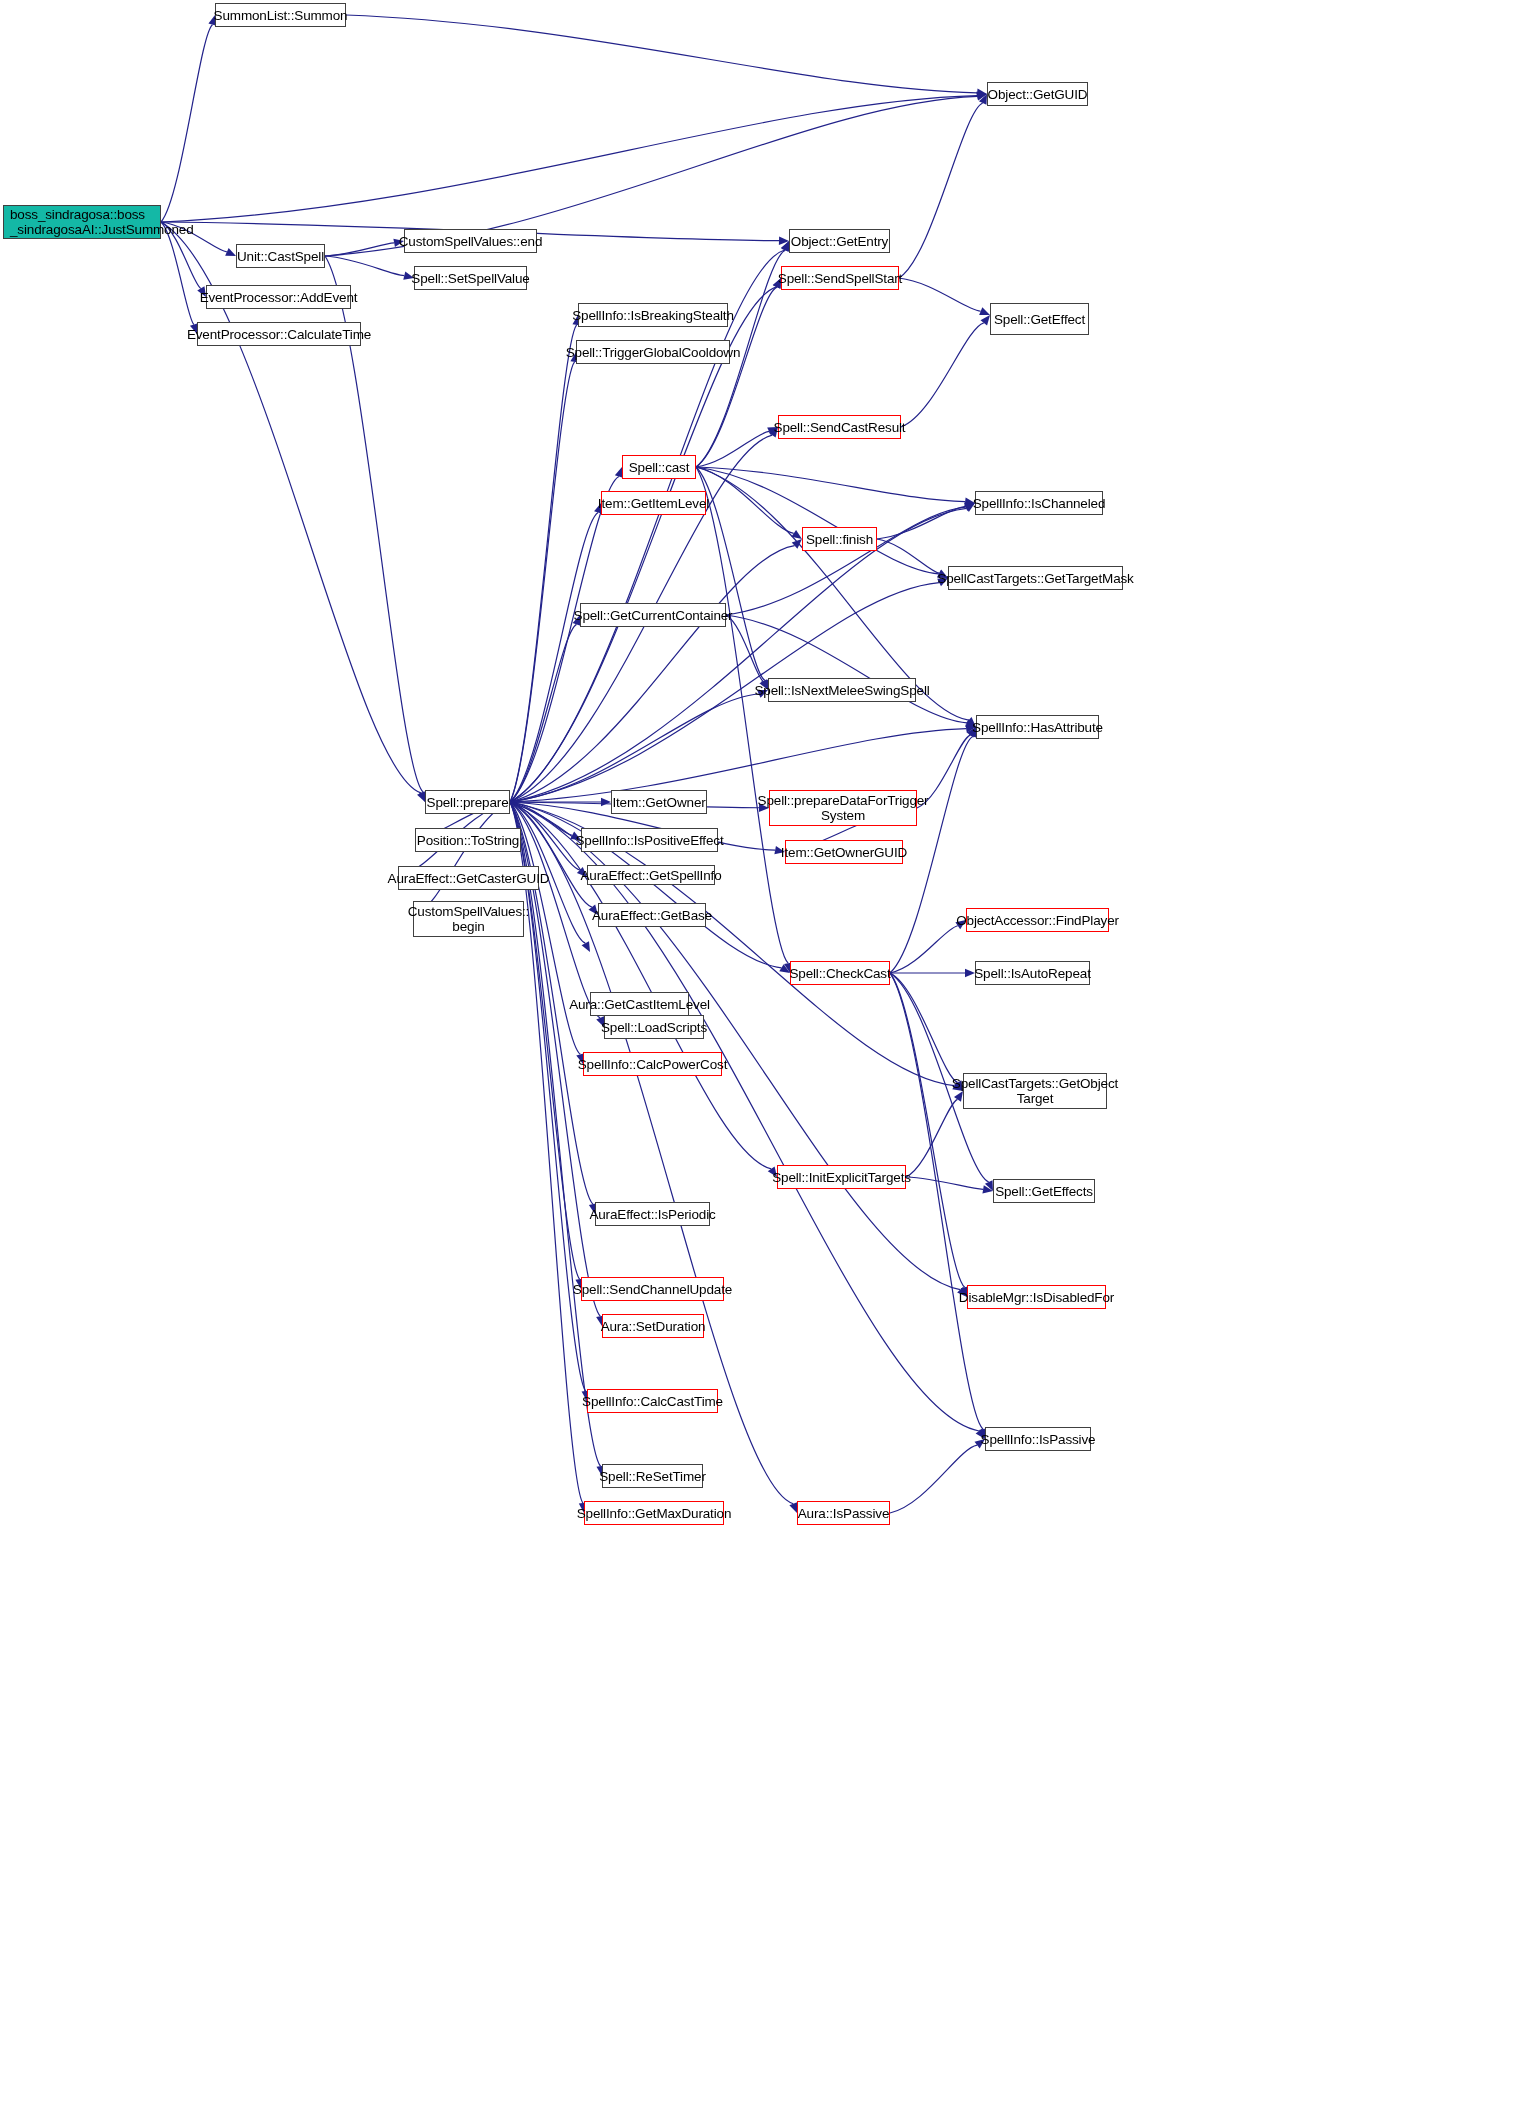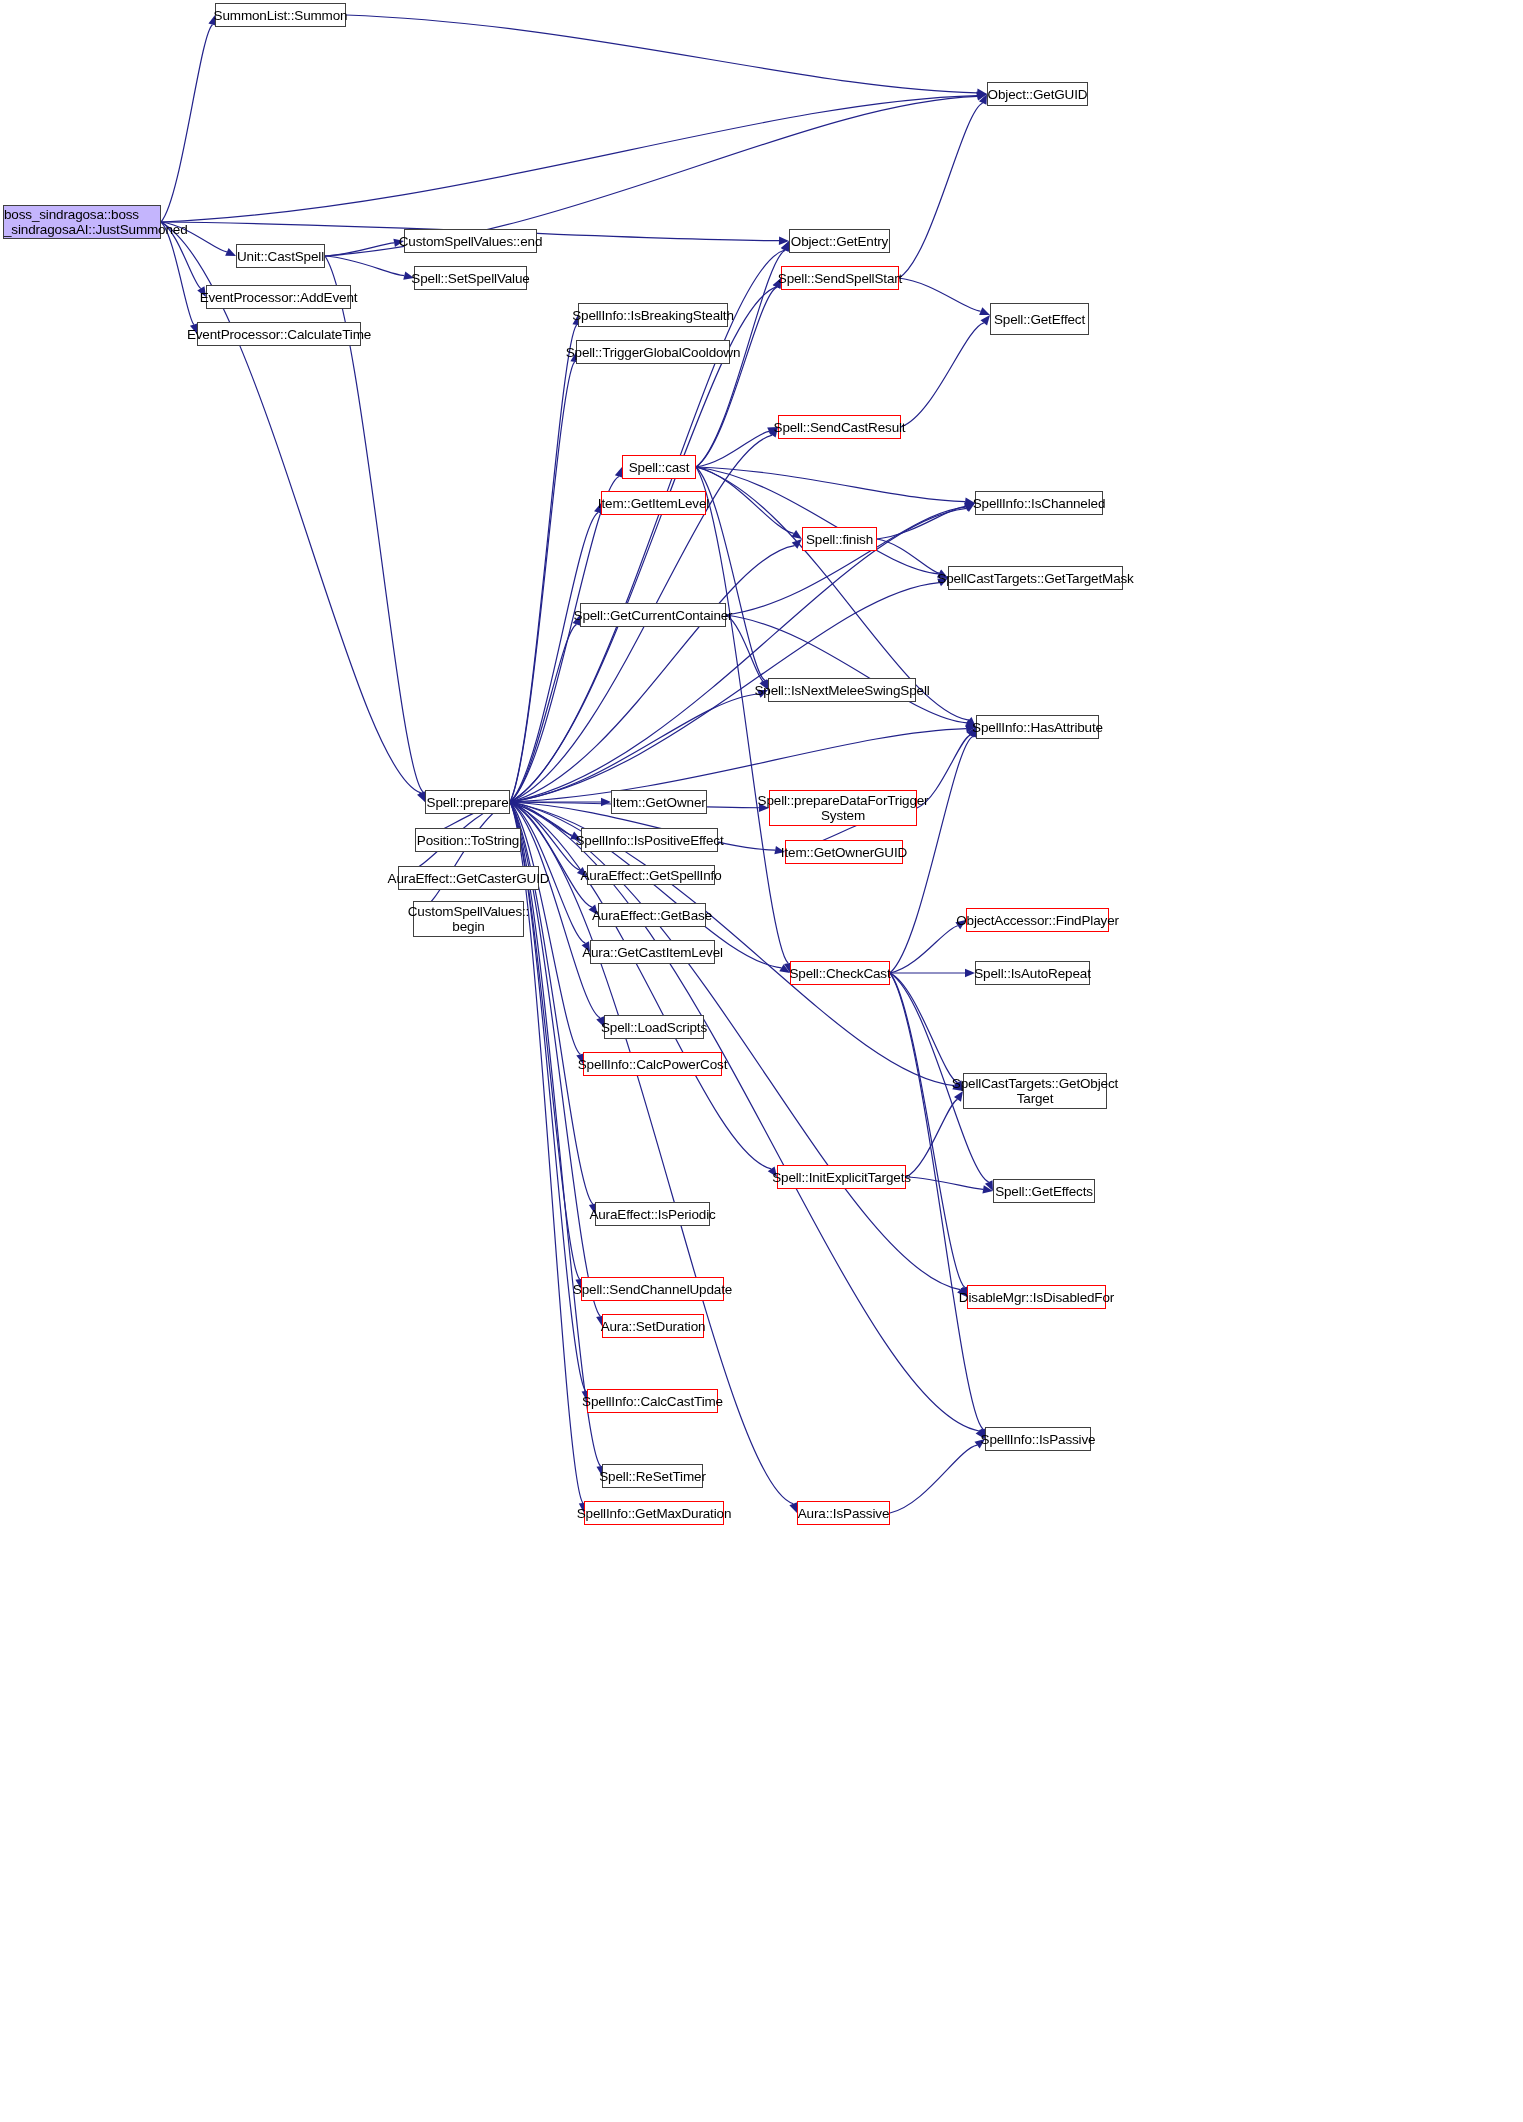--- a/index.html
+++ b/index.html
@@ -36,25 +36,25 @@
     font-size: 13.5px;
     line-height: 15px;
     letter-spacing: -0.15px;
     white-space: pre-line;
     padding: 0 3px;
   }
   .gnode.red {
     border-color: #ff0000;
   }
   .gnode.current {
-    background: #c4b5fd;
+    background: #14b8a6;
     border-color: #404040;
     text-align: left;
     justify-content: flex-start;
-    padding-left: 0;
+    padding-left: 6px;
   }
 </style>
 </head>
 <body>
 
 <div id="graph-root">
   <svg id="edge-layer" viewBox="0 0 1523 2122">
       <path d="M161,222 C181.52,198.7125 199.88,33.99117272396845 212.47578102852998,24.676172723968442" fill="none" stroke="#22228a" stroke-width="1.2"></path>
       <polygon points="215,15 216.53977357259672,25.736344691985853 208.41178848446324,23.61600075595103" fill="#22228a"></polygon>
       <path d="M161,222 C474.88,207.6 755.72,101.29135905145425 977.1179486210843,95.53135905145425" fill="none" stroke="#22228a" stroke-width="1.2"></path>
@@ -227,21 +227,21 @@
     <div class="gnode" style="left: 580px; top: 603px; width: 146px; height: 24px;">Spell::GetCurrentContainer</div>
     <div class="gnode" style="left: 425px; top: 790px; width: 85px; height: 24px;">Spell::prepare</div>
     <div class="gnode" style="left: 415px; top: 828px; width: 106px; height: 24px;">Position::ToString</div>
     <div class="gnode" style="left: 398px; top: 866px; width: 141px; height: 24px;">AuraEffect::GetCasterGUID</div>
     <div class="gnode" style="left: 413px; top: 901px; width: 111px; height: 36px;">CustomSpellValues::
 begin</div>
     <div class="gnode" style="left: 611px; top: 790px; width: 96px; height: 24px;">Item::GetOwner</div>
     <div class="gnode" style="left: 581px; top: 828px; width: 137px; height: 24px;">SpellInfo::IsPositiveEffect</div>
     <div class="gnode" style="left: 587px; top: 865px; width: 128px; height: 20px;">AuraEffect::GetSpellInfo</div>
     <div class="gnode" style="left: 598px; top: 903px; width: 108px; height: 24px;">AuraEffect::GetBase</div>
-    <div class="gnode" style="left: 590px; top: 940px; width: 125px; height: 24px;">Aura::GetCastItemLevel</div>
+    <div class="gnode" style="left: 590px; top: 992px; width: 99px; height: 24px;">Aura::GetCastItemLevel</div>
     <div class="gnode" style="left: 604px; top: 1015px; width: 100px; height: 24px;">Spell::LoadScripts</div>
     <div class="gnode red" style="left: 583px; top: 1052px; width: 139px; height: 24px;">SpellInfo::CalcPowerCost</div>
     <div class="gnode" style="left: 595px; top: 1202px; width: 115px; height: 24px;">AuraEffect::IsPeriodic</div>
     <div class="gnode red" style="left: 581px; top: 1277px; width: 143px; height: 24px;">Spell::SendChannelUpdate</div>
     <div class="gnode red" style="left: 602px; top: 1314px; width: 102px; height: 24px;">Aura::SetDuration</div>
     <div class="gnode red" style="left: 587px; top: 1389px; width: 131px; height: 24px;">SpellInfo::CalcCastTime</div>
     <div class="gnode" style="left: 602px; top: 1464px; width: 101px; height: 24px;">Spell::ReSetTimer</div>
     <div class="gnode red" style="left: 584px; top: 1501px; width: 140px; height: 24px;">SpellInfo::GetMaxDuration</div>
     <div class="gnode" style="left: 789px; top: 229px; width: 101px; height: 24px;">Object::GetEntry</div>
     <div class="gnode red" style="left: 781px; top: 266px; width: 118px; height: 24px;">Spell::SendSpellStart</div>

